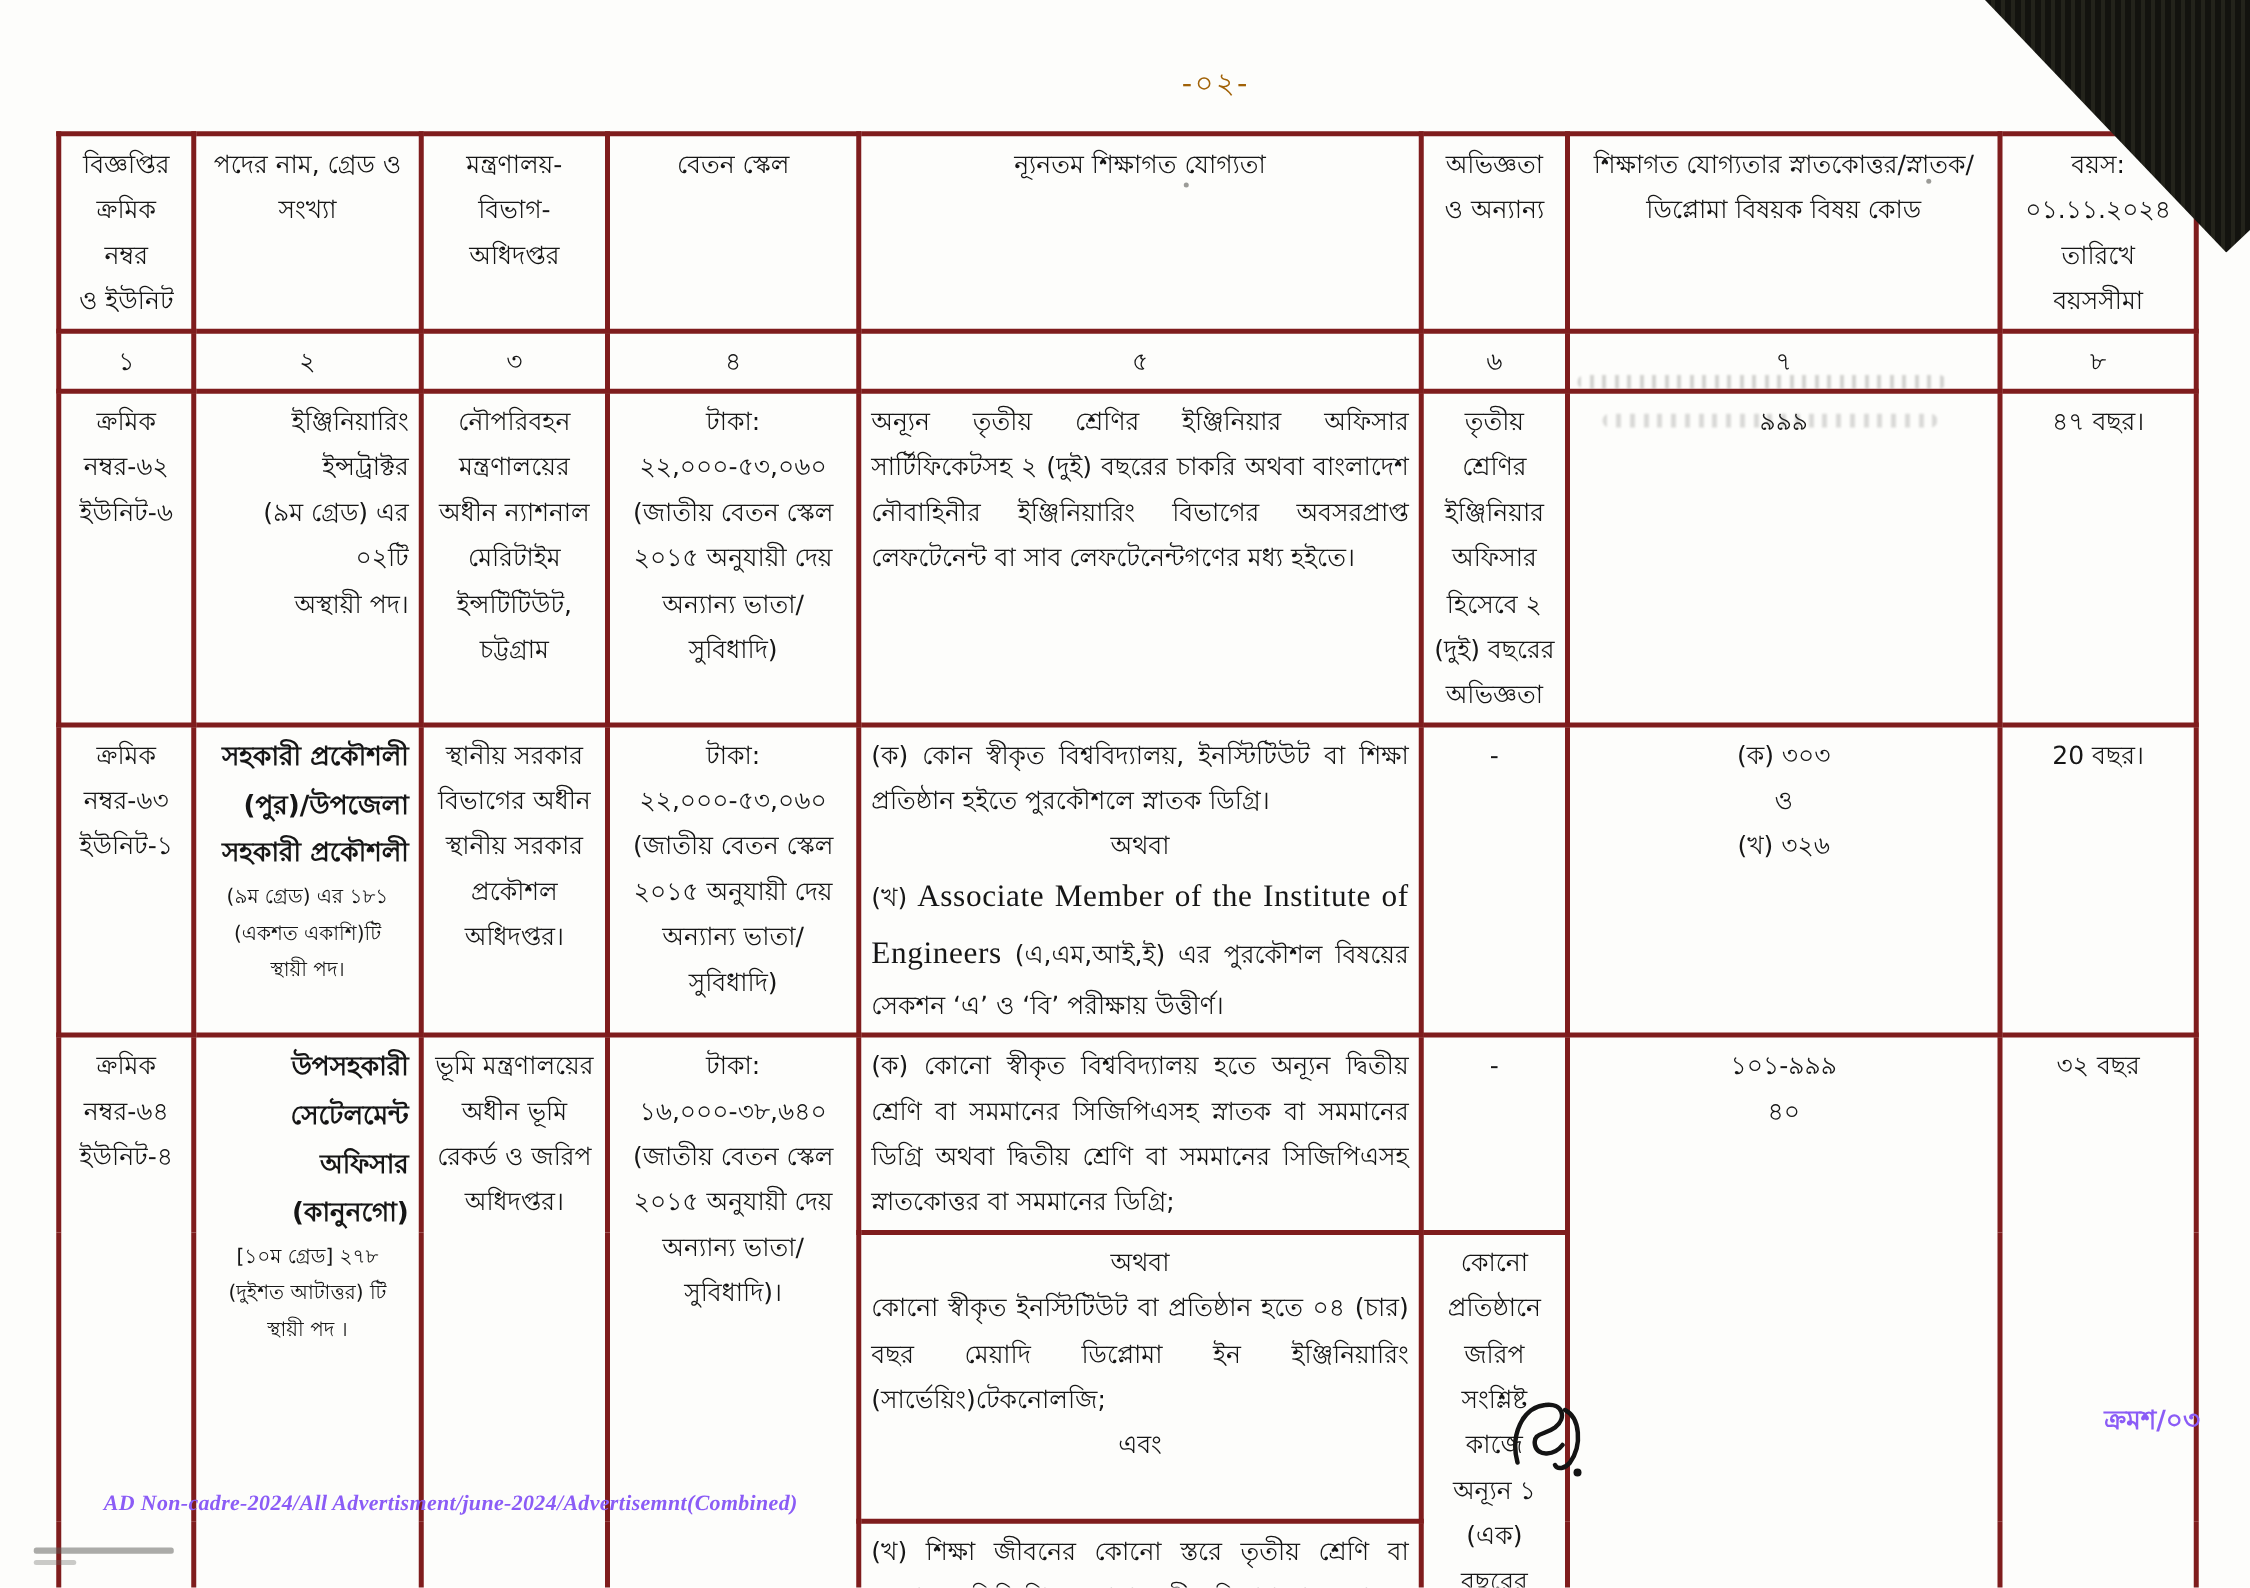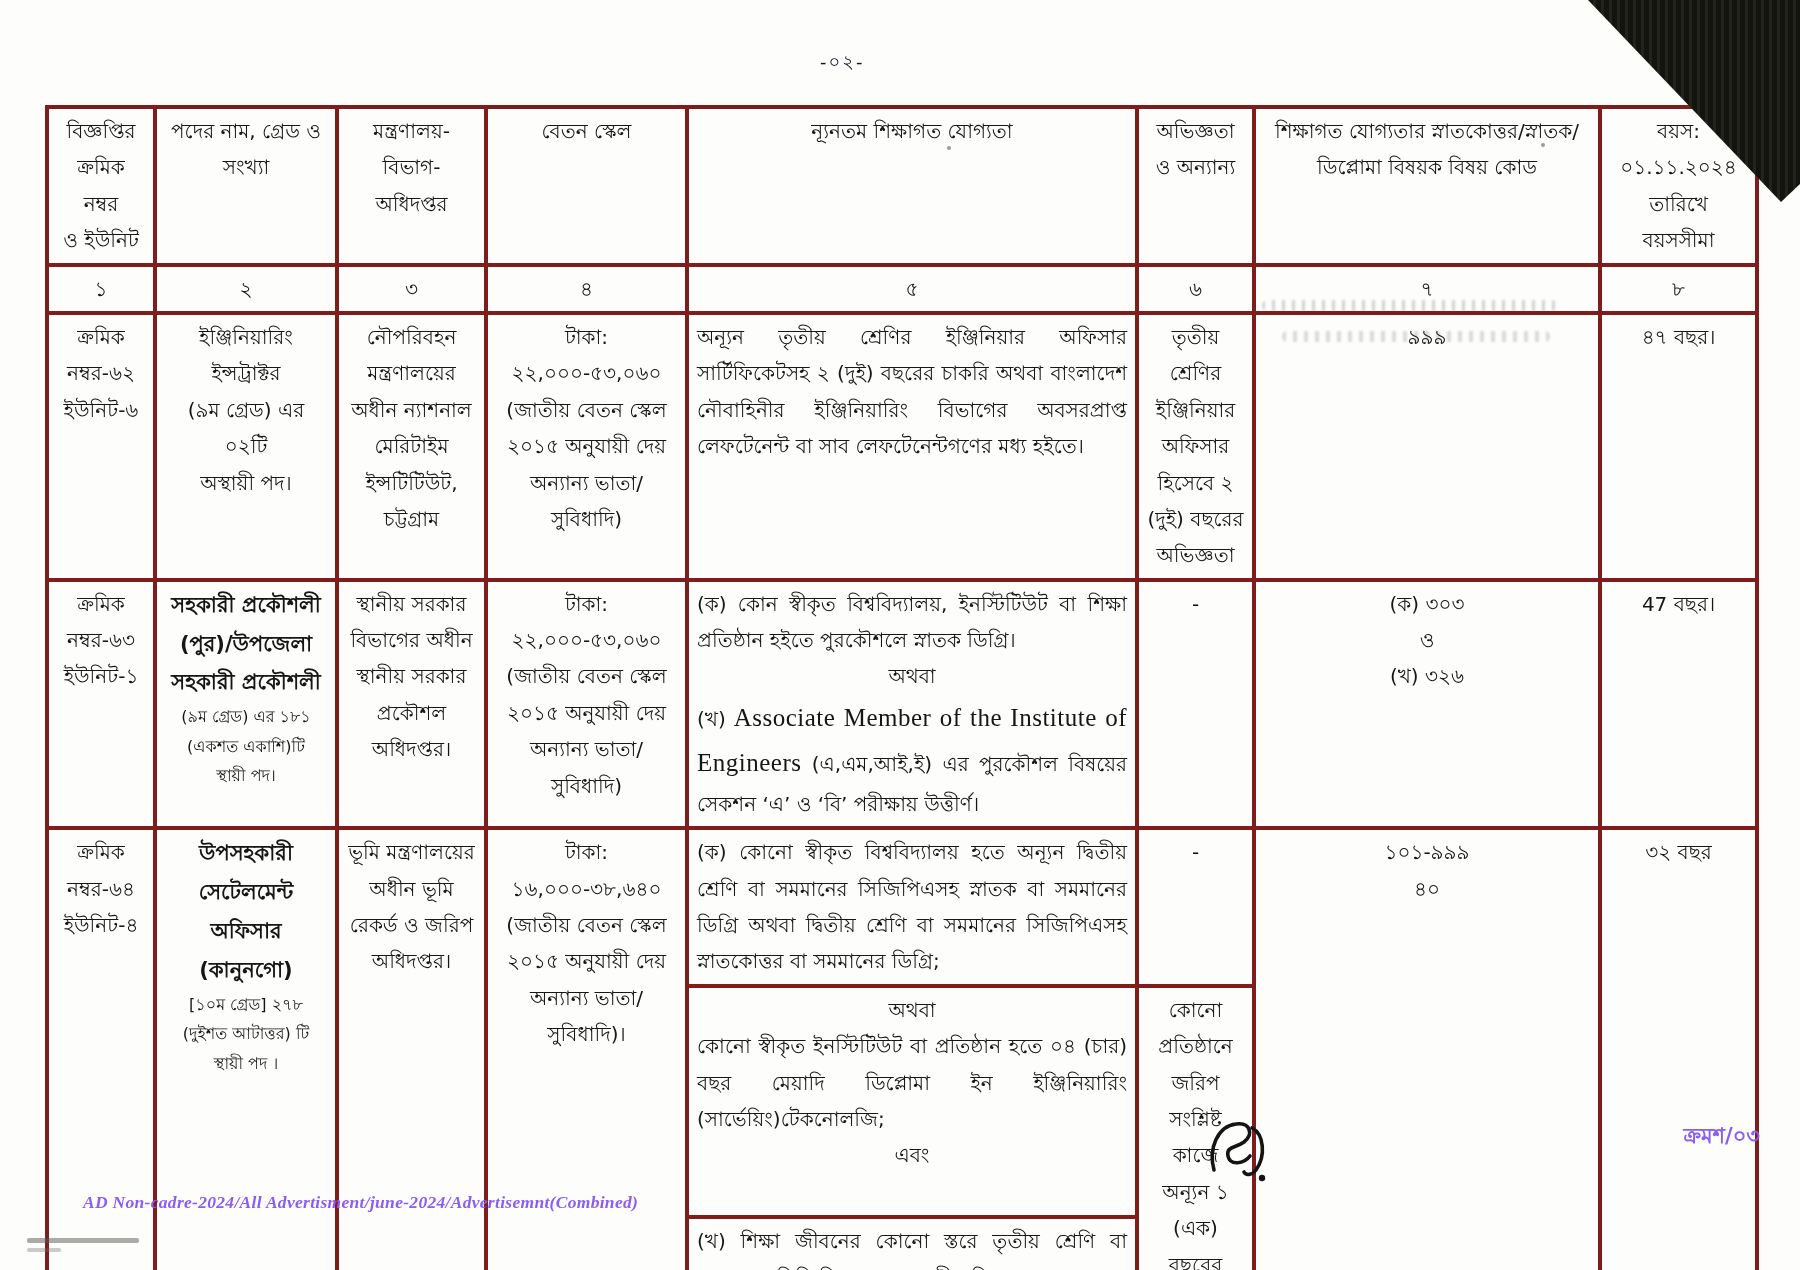--- a/index.html
+++ b/index.html
@@ -8,21 +8,21 @@
     background:#ffffff;
     font-family:"DejaVu Sans","Liberation Sans",sans-serif;
     color:#161616;
     overflow:hidden;
   }
   .page{position:relative;width:1800px;height:1270px;background:#fdfdfb;}
 
   
   .page-number{
     position:absolute;left:820px;top:48px;width:180px;
-    text-align:left;font-size:18px;letter-spacing:2px;color:#0f172a;
+    text-align:right;font-size:23px;letter-spacing:2px;color:#a16207;
   }
 
   
   table.jobs{
     position:absolute;left:45px;top:105px;
     width:1710px;table-layout:fixed;border-collapse:collapse;
     border:3px solid #1b1b1b;
   }
   table.jobs td, table.jobs th{
     border:4px solid #7f1d1d;
@@ -31,21 +31,21 @@
     font-size:20px;
     line-height:1.82;
     overflow:hidden;
     font-weight:normal;
   }
   th.hd{font-weight:bold;font-size:21px;line-height:1.55;text-align:center;padding-top:10px;}
   .pre{white-space:pre-line;}
   .c{text-align:center;}
   .j{text-align:justify;text-justify:inter-word;}
   .numrow td{padding:0 2px;font-size:19px;line-height:26px;text-align:center;font-weight:600;height:30px;}
-  .post-title{font-weight:bold;font-size:21px;line-height:1.85;text-align:center;white-space:pre-line;}
+  .post-title{font-weight:bold;font-size:21px;line-height:1.85;text-align:right;white-space:pre-line;}
   .post-detail{font-size:16px;line-height:1.85;text-align:center;white-space:pre-line;}
   .qual{line-height:38px;}
   .en-serif{font-family:"Liberation Serif","DejaVu Serif",serif;font-size:25px;letter-spacing:.5px;}
   .orline{display:block;text-align:center;}
 
   .pt6{padding-top:6px;} .pt26{padding-top:26px;} .pt28{padding-top:28px;}
   .pt70{padding-top:70px;} .pt100{padding-top:100px;}
 
   
   .continuation{
@@ -180,21 +180,21 @@
 অন্যান্য ভাতা/সুবিধাদি)</td>
       <td class="j qual">
         <span>(ক) কোন স্বীকৃত বিশ্ববিদ্যালয়, ইনস্টিটিউট বা শিক্ষা প্রতিষ্ঠান হইতে পুরকৌশলে স্নাতক ডিগ্রি।</span>
         <span class="orline">অথবা</span>
         <span>(খ) </span><span class="en-serif">Associate Member of the Institute of Engineers</span><span> (এ,এম,আই,ই) এর পুরকৌশল বিষয়ের সেকশন ‘এ’ ও ‘বি’ পরীক্ষায় উত্তীর্ণ।</span>
       </td>
       <td class="c pt6">-</td>
       <td class="c pre pt6">(ক) ৩০৩
 ও
 (খ) ৩২৬</td>
-      <td class="c pt28">47 বছর।</td>
+      <td class="c pt28">20 বছর।</td>
     </tr>
 
     <tr style="height:107px">
       <td class="c pre" rowspan="3">ক্রমিক
 নম্বর-৬৪
 ইউনিট-৪</td>
       <td rowspan="3">
         <div class="post-title">উপসহকারী
 সেটেলমেন্ট অফিসার
 (কানুনগো)</div>

